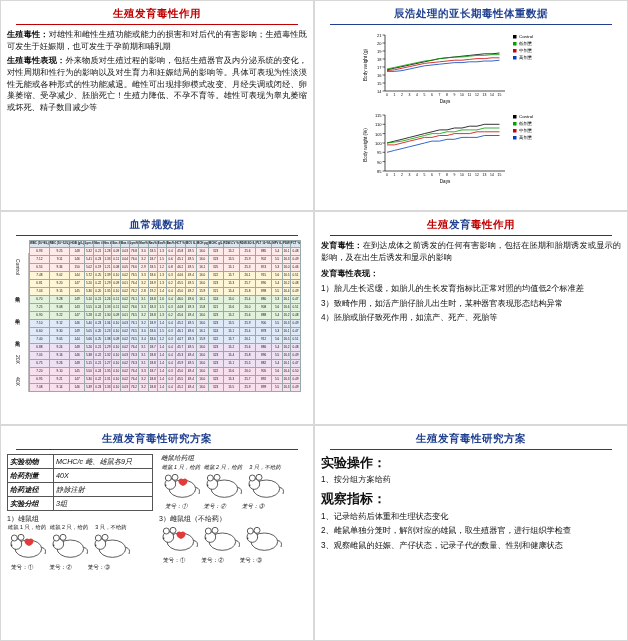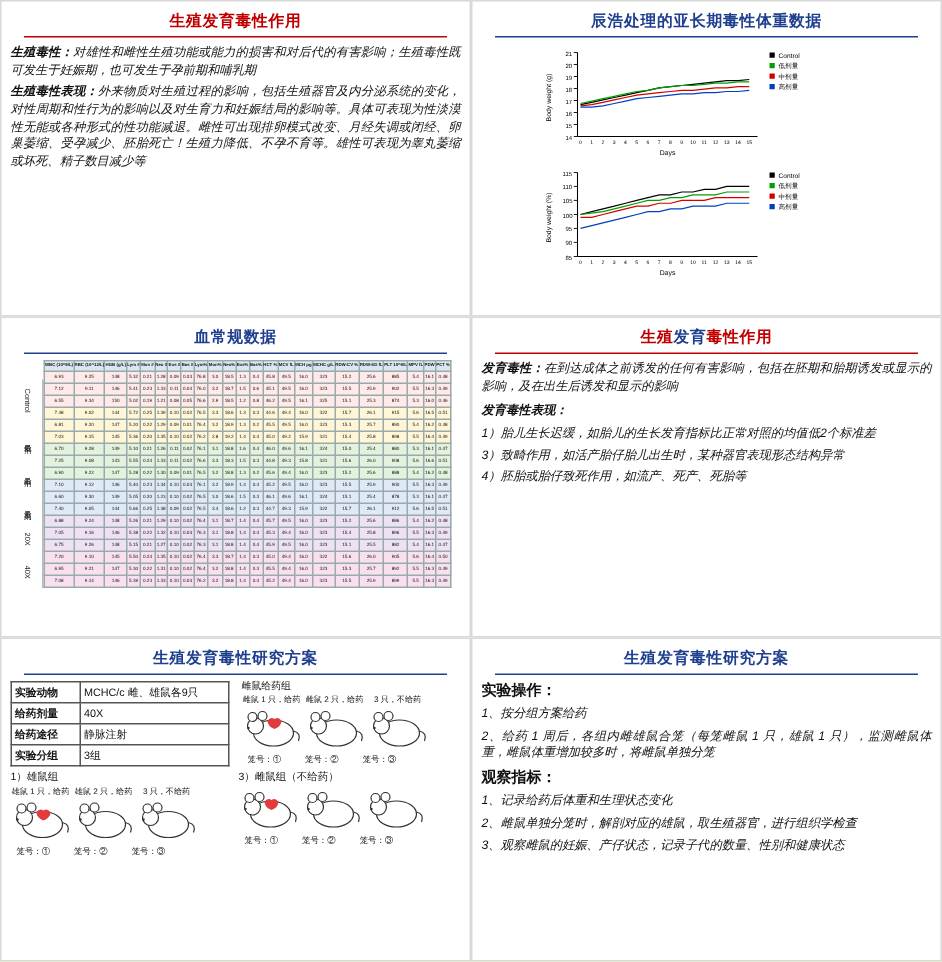--- a/index.html
+++ b/index.html
@@ -41,21 +41,21 @@
     margin: 0 auto 4px auto;
   }
   .title-underline.red { border-bottom-color: #c00000; }
   .body-text {
     font-size: 8.2px;
     line-height: 1.42;
     color: #111;
     text-align: justify;
   }
   .body-text b { font-weight: bold; }
-  .p { margin: 0 0 3px 0; font-style: italic; }
+  .p { margin: 0 0 3px 0; }
 
   
   .chart-wrap {
     display: flex; flex-direction: column; align-items: center;
     gap: 2px; margin-top: 1px;
   }
   .chart-box { position: relative; width: 232px; height: 78px; }
   .chart-svg { display:block; }
 
   
@@ -75,34 +75,34 @@
   }
   table.blood th { background: #dce6f1; font-weight: bold; font-size: 2.9px; }
   .bandA td { background: #ffe9e9; }
   .bandB td { background: #fff6d8; }
   .bandC td { background: #e3f2dd; }
   .bandD td { background: #dfe9f7; }
   .bandE td { background: #ede1f3; }
   .bandF td { background: #f9e0ef; }
 
   
-  .proto { display: flex; gap: 8px; margin-top: 2px; }
+  .proto { display: flex; gap: 8px; margin-top: 2px; font-style: italic; }
   table.proto-tbl { border-collapse: collapse; width: 150px; }
   table.proto-tbl td {
     border: .8px solid #555; font-size: 7.2px; padding: 2px 2px;
     color: #111; line-height: 1.25;
   }
   table.proto-tbl td.k { background:#fff; font-weight: bold; width: 46px; }
   .mice-col { width: 150px; font-size: 6.6px; color:#111; line-height:1.3; }
   .mice-row { display: flex; align-items: flex-end; gap: 2px; margin-top: 1px; }
   .group-line { font-size: 7px; margin-top: 3px; }
   .mouse { width: 40px; height: 30px; }
 
   
-  .sec-h { font-weight: bold; font-size: 10px; margin: 4px 0 2px 0; }
+  .sec-h { font-weight: bold; font-size: 13px; margin: 4px 0 2px 0; }
 </style>
 </head>
 <body>
 
 <div id="page">
 
   <div class="slide">
     <div class="slide-title title-red">生殖发育毒性作用</div>
     <div class="title-underline red"></div>
     <div class="body-text">
@@ -917,21 +917,20 @@
       </div>
     </div>
   </div>
 
   <div class="slide">
     <div class="slide-title">生殖发育毒性研究方案</div>
     <div class="title-underline"></div>
     <div class="body-text">
       <div class="sec-h">实验操作：</div>
       <p class="p">1、按分组方案给药</p>
-      <p class="p">2、给药 1 周后，各组内雌雄鼠合笼（每笼雌鼠 1 只，雄鼠 1 只），监测雌鼠体重，雌鼠体重增加较多时，将雌鼠单独分笼</p>
       <div class="sec-h">观察指标：</div>
       <p class="p">1、记录给药后体重和生理状态变化</p>
       <p class="p">2、雌鼠单独分笼时，解剖对应的雄鼠，取生殖器官，进行组织学检查</p>
       <p class="p">3、观察雌鼠的妊娠、产仔状态，记录子代的数量、性别和健康状态</p>
     </div>
   </div>
 
 </div>
 
 </body></html>

